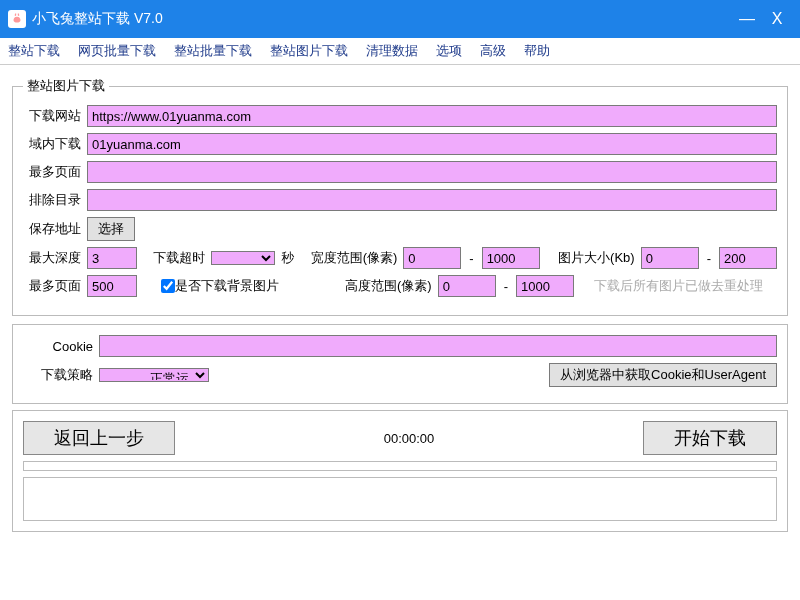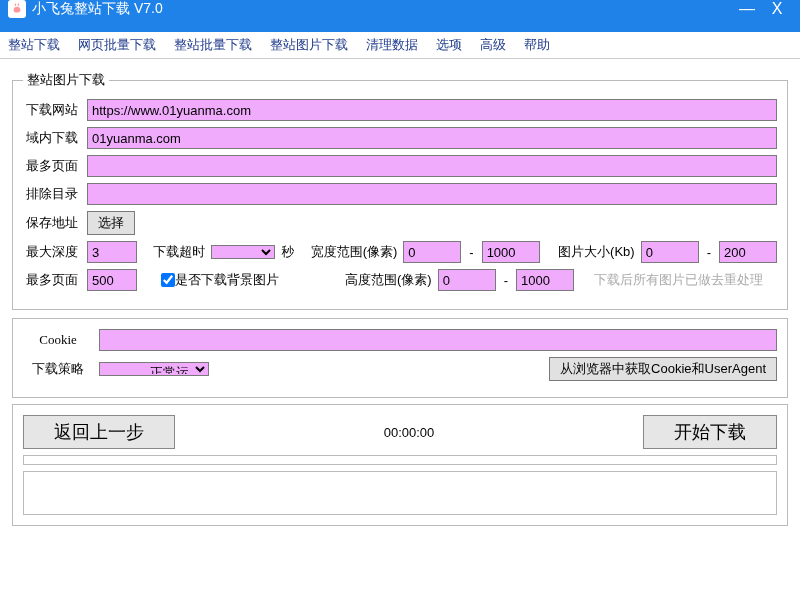--- a/index.html
+++ b/index.html
@@ -1,28 +1,28 @@
 <!DOCTYPE html>
 <html><head>
 <meta charset="utf-8">
 <style>
 * { box-sizing: border-box; margin: 0; padding: 0; font-family: "Microsoft YaHei", Arial, sans-serif; font-size: 13px; }
 body { background: #fff; width: 800px; height: 600px; overflow: hidden; }
-.titlebar { background: #1e82e8; color: #fff; height: 32px; display: flex; padding: 0 8px; }
+.titlebar { background: #1e82e8; color: #fff; height: 38px; display: flex; align-items: center; padding: 0 8px; }
 .titlebar .icon { width: 18px; height: 18px; background: #fff; border-radius: 3px; margin-right: 6px; display: flex; align-items: center; justify-content: center; }
 .titlebar .icon svg { width: 14px; height: 14px; }
 .titlebar .title { flex: 1; font-size: 14px; }
 .titlebar .ctl { width: 30px; text-align: center; font-size: 16px; cursor: pointer; }
 .menubar { background: #fff; border-bottom: 1px solid #ccc; padding: 4px 8px; display: flex; gap: 18px; }
 .menubar .item { color: #1e3a8a; cursor: pointer; font-size: 13px; }
 .content { padding: 12px; }
 fieldset { border: 1px solid #bbb; padding: 10px 10px 12px 10px; margin-bottom: 8px; }
 legend { padding: 0 4px; font-size: 13px; }
 .row { display: flex; align-items: center; margin-bottom: 6px; gap: 6px; }
-.label { width: 58px; text-align: center; flex-shrink: 0; font-family: Liberation Serif, serif; }
+.label { width: 58px; text-align: right; flex-shrink: 0; }
 .label2 { text-align: center; flex-shrink: 0; }
 .input { border: 1px solid #7a7a7a; height: 22px; padding: 1px 4px; font-size: 13px; background: #f0abfc; }
 .input.flex { flex: 1; }
 .btn { border: 1px solid #7a7a7a; background: #e1e1e1; height: 24px; padding: 0 10px; cursor: pointer; font-size: 13px; }
 select.input { height: 14px; padding-left: 46px; }
 .numrow { display: flex; align-items: center; gap: 6px; flex-wrap: nowrap; }
 .num { width: 58px; }
 .dash { padding: 0 2px; }
 .section2 { border: 1px solid #bbb; padding: 10px; margin-top: 6px; }
 .bigbtn { border: 1px solid #888; background: #e6e6e6; height: 34px; padding: 0 30px; font-size: 18px; cursor: pointer; font-family: "SimSun",serif; }

